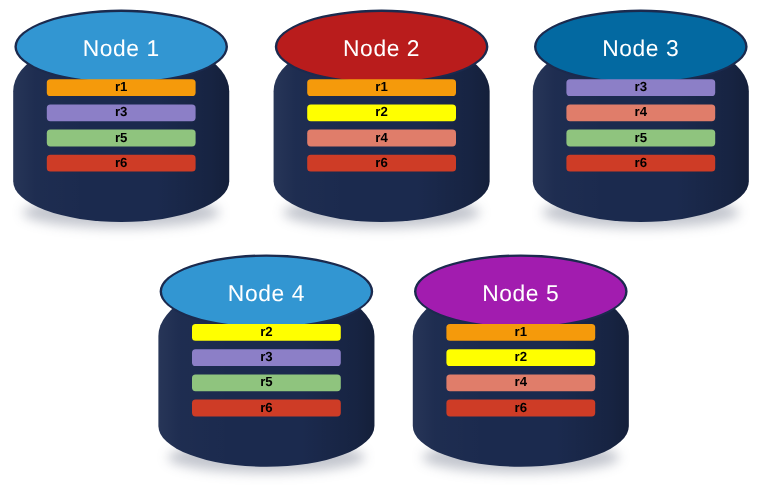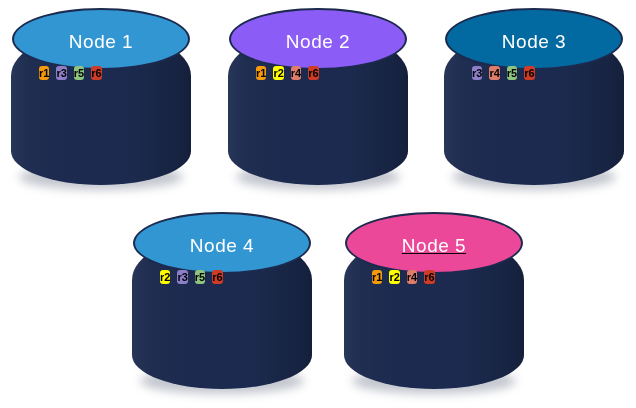--- a/index.html
+++ b/index.html
@@ -103,21 +103,21 @@
   }
 
   
   .bars {
     position: absolute;
     left: 28px;
     top: 58px;
     width: 124px;
     z-index: 4;
     display: flex;
-    flex-direction: row;
+    flex-direction: column;
     gap: 7px;
   }
 
   .bar {
     height: 14px;
     border-radius: 3px;
     display: flex;
     align-items: center;
     justify-content: center;
     box-sizing: border-box;
@@ -154,21 +154,21 @@
         </div>
         <div class="bar" style="background: rgb(206, 60, 38);">
           <span class="bar-label" style="color: rgb(0, 0, 0);">r6</span>
         </div>
       </div>
     </div>
     <div class="node" style="left: 228px; top: 8px;">
       <div class="node-shadow"></div>
       <div class="cyl-body" style="background: rgb(27, 42, 78);"></div>
       <div class="cyl-shade"></div>
-      <div class="cyl-top" style="background: #8b5cf6; border-color: rgb(27, 42, 78);">
+      <div class="cyl-top" style="background: #b91c1c; border-color: rgb(27, 42, 78);">
         <div class="node-title" style="color: rgb(255, 255, 255);">Node  2</div>
       </div>
       <div class="bars">
         <div class="bar" style="background: rgb(245, 154, 11);">
           <span class="bar-label" style="color: rgb(0, 0, 0);">r1</span>
         </div>
         <div class="bar" style="background: rgb(255, 255, 0);">
           <span class="bar-label" style="color: rgb(0, 0, 0);">r2</span>
         </div>
         <div class="bar" style="background: rgb(224, 125, 106);">
@@ -220,21 +220,21 @@
         </div>
         <div class="bar" style="background: rgb(206, 60, 38);">
           <span class="bar-label" style="color: rgb(0, 0, 0);">r6</span>
         </div>
       </div>
     </div>
     <div class="node" style="left: 344px; top: 212px;">
       <div class="node-shadow"></div>
       <div class="cyl-body" style="background: rgb(27, 42, 78);"></div>
       <div class="cyl-shade"></div>
-      <div class="cyl-top" style="background: #ec4899; border-color: rgb(27, 42, 78); text-decoration: underline;">
+      <div class="cyl-top" style="background: #a21caf; border-color: rgb(27, 42, 78);">
         <div class="node-title" style="color: rgb(255, 255, 255);">Node  5</div>
       </div>
       <div class="bars">
         <div class="bar" style="background: rgb(245, 154, 11);">
           <span class="bar-label" style="color: rgb(0, 0, 0);">r1</span>
         </div>
         <div class="bar" style="background: rgb(255, 255, 0);">
           <span class="bar-label" style="color: rgb(0, 0, 0);">r2</span>
         </div>
         <div class="bar" style="background: rgb(224, 125, 106);">

